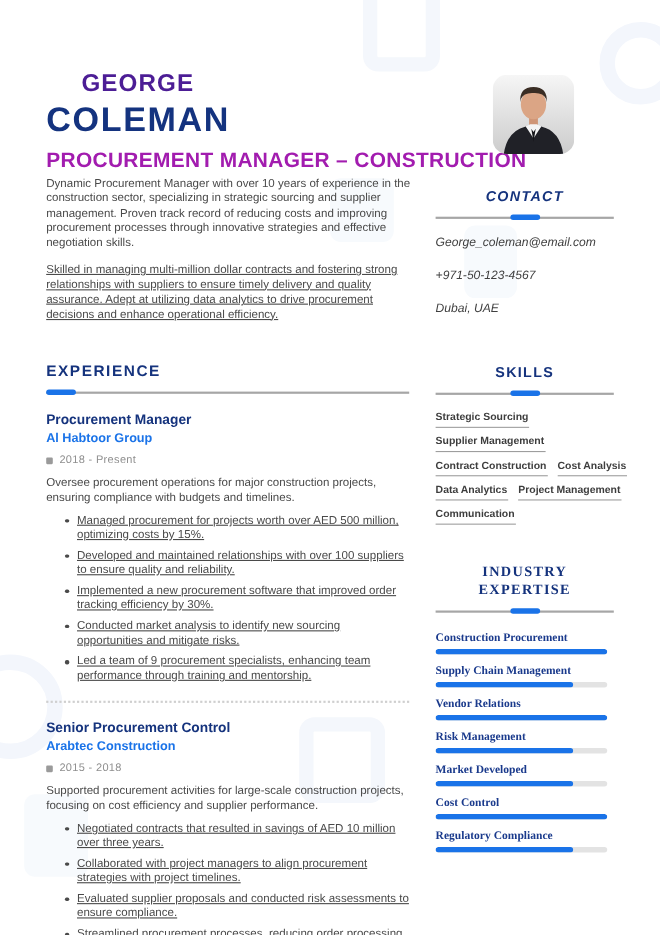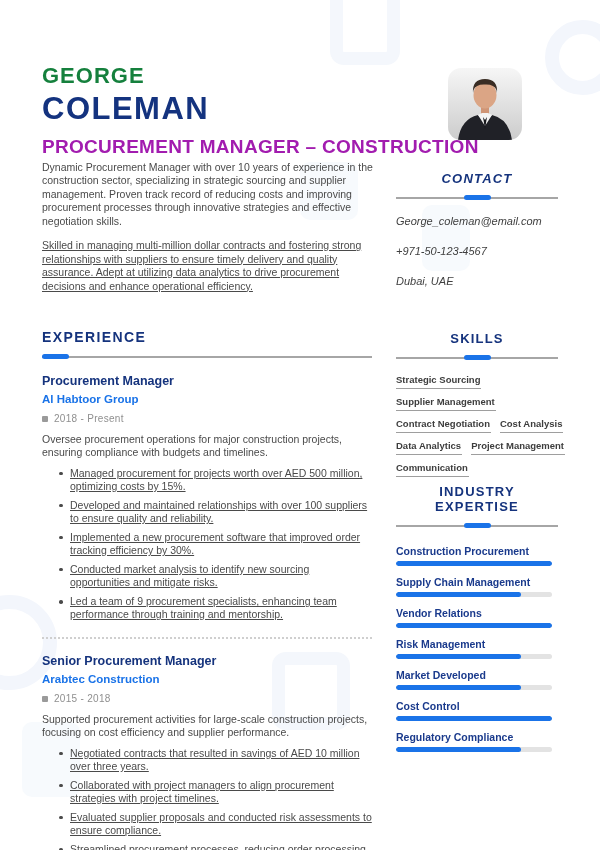--- a/index.html
+++ b/index.html
@@ -9,21 +9,21 @@
 
   
   .wm { position:absolute; z-index:0; pointer-events:none; }
   .wm-ring { border-radius:50%; border:14px solid #f3f6fc; }
   .wm-sq { border-radius:14px; border:13px solid #f4f7fc; }
   .wm-fill { border-radius:10px; background:#f7fafd; }
 
   .layer { position:absolute; z-index:1; }
 
   
-  .first-name { font-size:22px; font-weight:bold; letter-spacing:1px; color:#15803d; }
+  .first-name { font-size:22px; font-weight:bold; letter-spacing:1px; color:#4c1d95;margin-left:32px; }
   .last-name { font-size:31px; font-weight:bold; letter-spacing:1.5px; color:#14337f; margin-top:2px; }
   .job-title { font-size:19px; font-weight:bold; letter-spacing:0.3px; color:#a21caf; margin-top:9px; }
 
   
   .photo { position:absolute; left:448px; top:68px; width:74px; height:72px; z-index:1; }
 
   
   .sec-h-left { font-size:14px; font-weight:bold; letter-spacing:1.4px; color:#15337d; }
   .sec-h-right { font-size:13px; font-weight:bold; letter-spacing:1.2px; color:#15337d; text-align:center; }
   .rule { position:relative; height:5px; margin-top:9px; }
@@ -135,21 +135,21 @@
         <li>Developed and maintained relationships with over 100 suppliers to ensure quality and reliability.</li>
         <li>Implemented a new procurement software that improved order tracking efficiency by 30%.</li>
         <li>Conducted market analysis to identify new sourcing opportunities and mitigate risks.</li>
         <li>Led a team of 9 procurement specialists, enhancing team performance through training and mentorship.</li>
       </ul>
     </div>
 
     <div class="job-sep"></div>
 
     <div class="job">
-      <div class="job-name">Senior Procurement Manager</div>
+      <div class="job-name">Senior Procurement Control</div>
       <div class="job-company">Arabtec Construction</div>
       <div class="job-dates">
         <span class="cal-icon"></span>
         <span>2015 - 2018</span>
       </div>
       <div class="job-desc">Supported procurement activities for large-scale construction projects, focusing on cost efficiency and supplier performance.</div>
       <ul>
         <li>Negotiated contracts that resulted in savings of AED 10 million over three years.</li>
         <li>Collaborated with project managers to align procurement strategies with project timelines.</li>
         <li>Evaluated supplier proposals and conducted risk assessments to ensure compliance.</li>
@@ -173,29 +173,29 @@
 
   <div class="layer skills" style="left:396px; top:331px;">
     <div class="sec-h-right">SKILLS</div>
     <div class="rule center-accent">
       <div class="line"></div>
         <div class="accent"></div>
     </div>
     <div class="skill-tags">
       <span class="skill-tag">Strategic Sourcing</span>
       <span class="skill-tag">Supplier Management</span>
-      <span class="skill-tag">Contract Negotiation</span>
+      <span class="skill-tag">Contract Construction</span>
       <span class="skill-tag">Cost Analysis</span>
       <span class="skill-tag">Data Analytics</span>
       <span class="skill-tag">Project Management</span>
       <span class="skill-tag">Communication</span>
     </div>
   </div>
 
-  <div class="layer industry" style="left:396px; top:484px;">
+  <div class="layer industry" style="left:396px; top:512px;font-family:Liberation Serif, serif;">
     <div class="sec-h-right">INDUSTRY EXPERTISE</div>
     <div class="rule center-accent">
       <div class="line"></div>
         <div class="accent"></div>
     </div>
     <div class="exp-items">
       <div class="exp-item">
         <div class="exp-label">Construction Procurement</div>
         <div class="bar-track">
             <div class="bar-fill" style="width: 100%;"></div>

